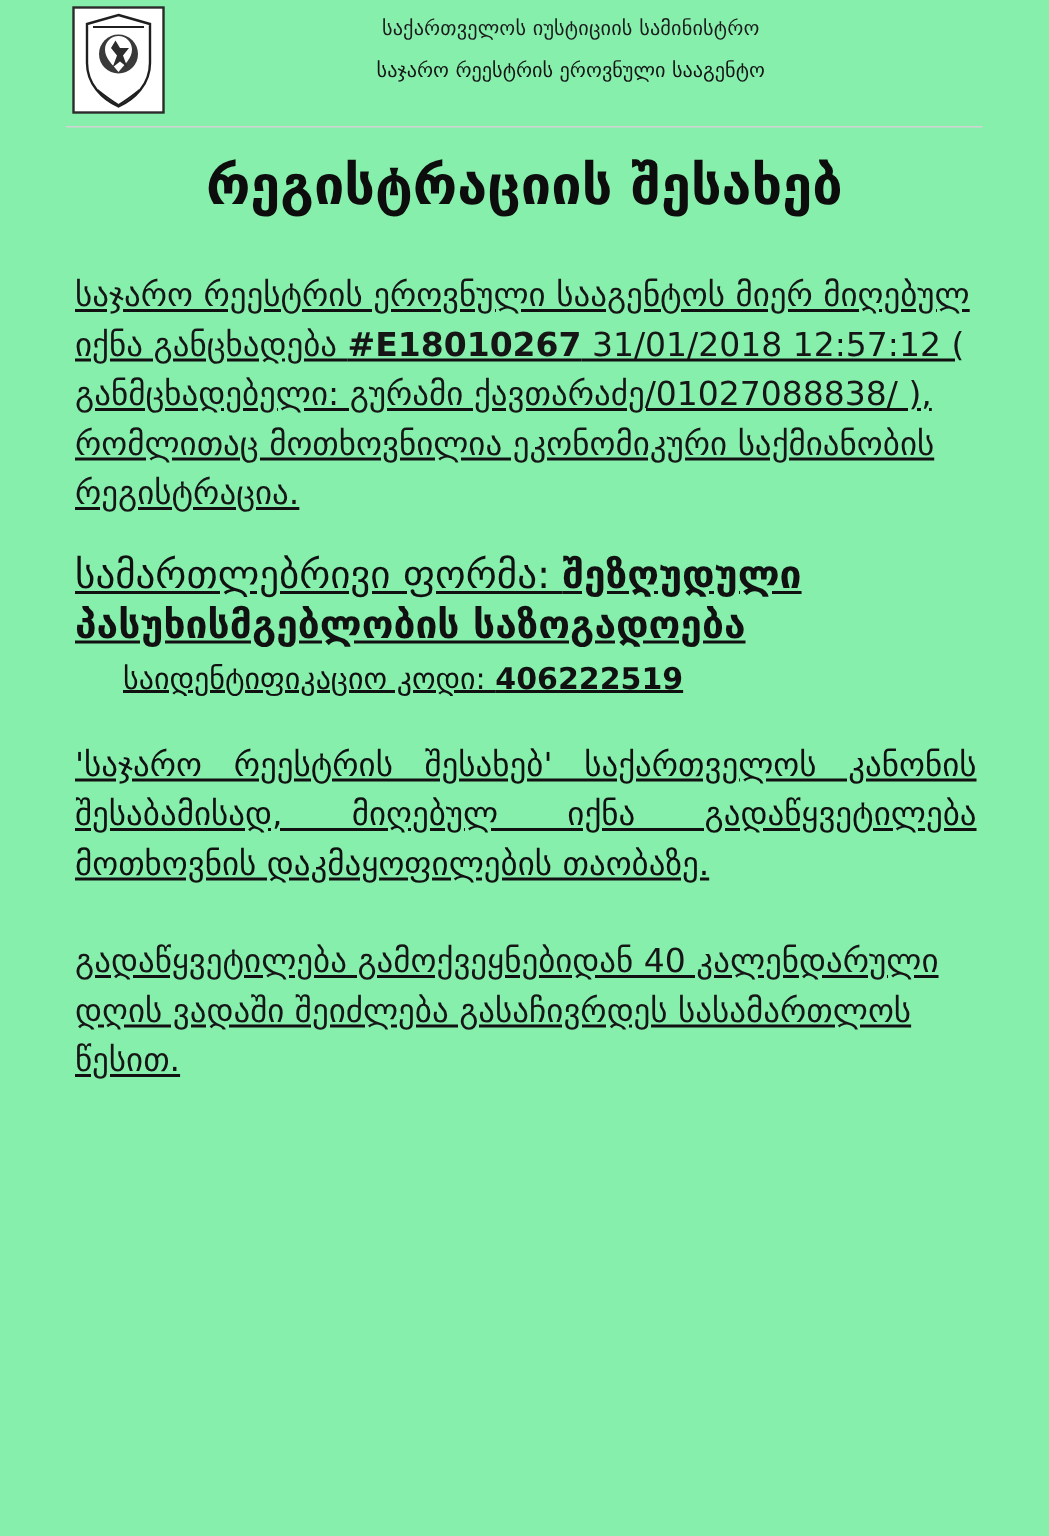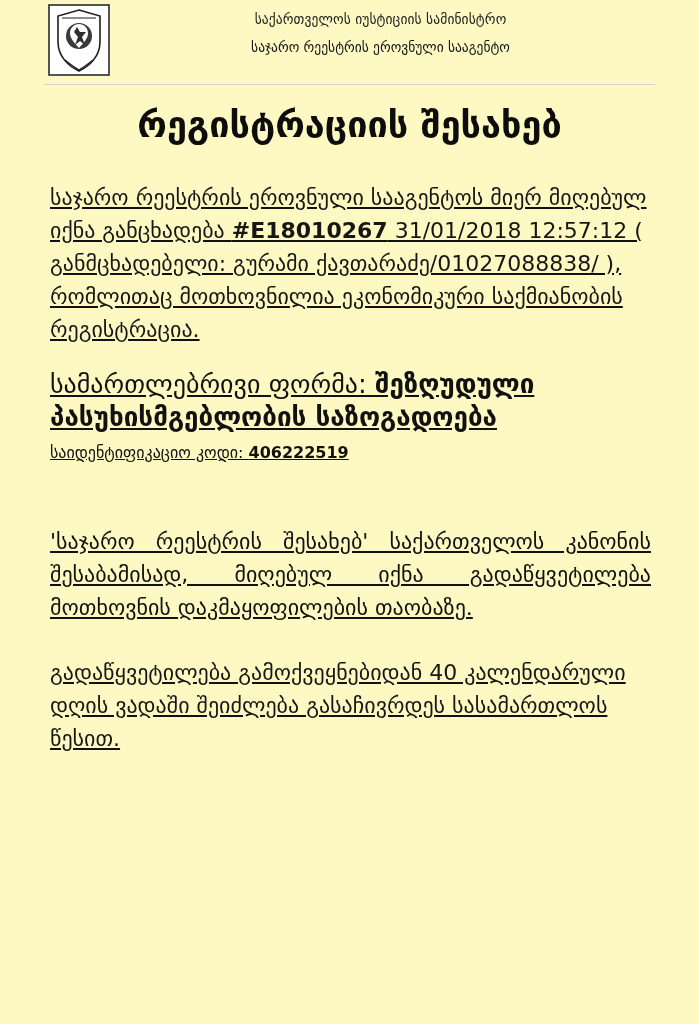--- a/index.html
+++ b/index.html
@@ -11,21 +11,21 @@
     width: 699px;
     height: 1024px;
     overflow: hidden;
     font-family: "DejaVu Sans", sans-serif;
     color: #111111;
   }
   .page {
     position: relative;
     width: 699px;
     height: 1024px;
-    background: #fef9c3;
+    background: #86efac;
     box-sizing: border-box;
   }
 
   
   .header {
     display: flex;
     align-items: flex-start;
     padding: 4px 30px 0 48px;
     min-height: 76px;
     box-sizing: border-box;
@@ -99,30 +99,31 @@
   .legal-form {
     margin-top: 22px;
     font-size: 26px;
     line-height: 33px;
   }
   .legal-form .val {
     font-weight: bold;
   }
   .ident {
     margin-top: 2px;
-    font-size: 16px;
+    font-size: 20px;
     line-height: 33px;
+    margin-left: 32px;
   }
 
   .justified {
     text-align: justify;
     text-align-last: left;
   }
   .just-block {
-    margin-top: 56px;
+    margin-top: 25px;
     font-size: 22px;
     line-height: 33px;
   }
   .just-block p {
     margin: 0;
   }
   .para-gap { margin-top: 30px !important; }
 
   .tail {
     margin-top: 32px;

